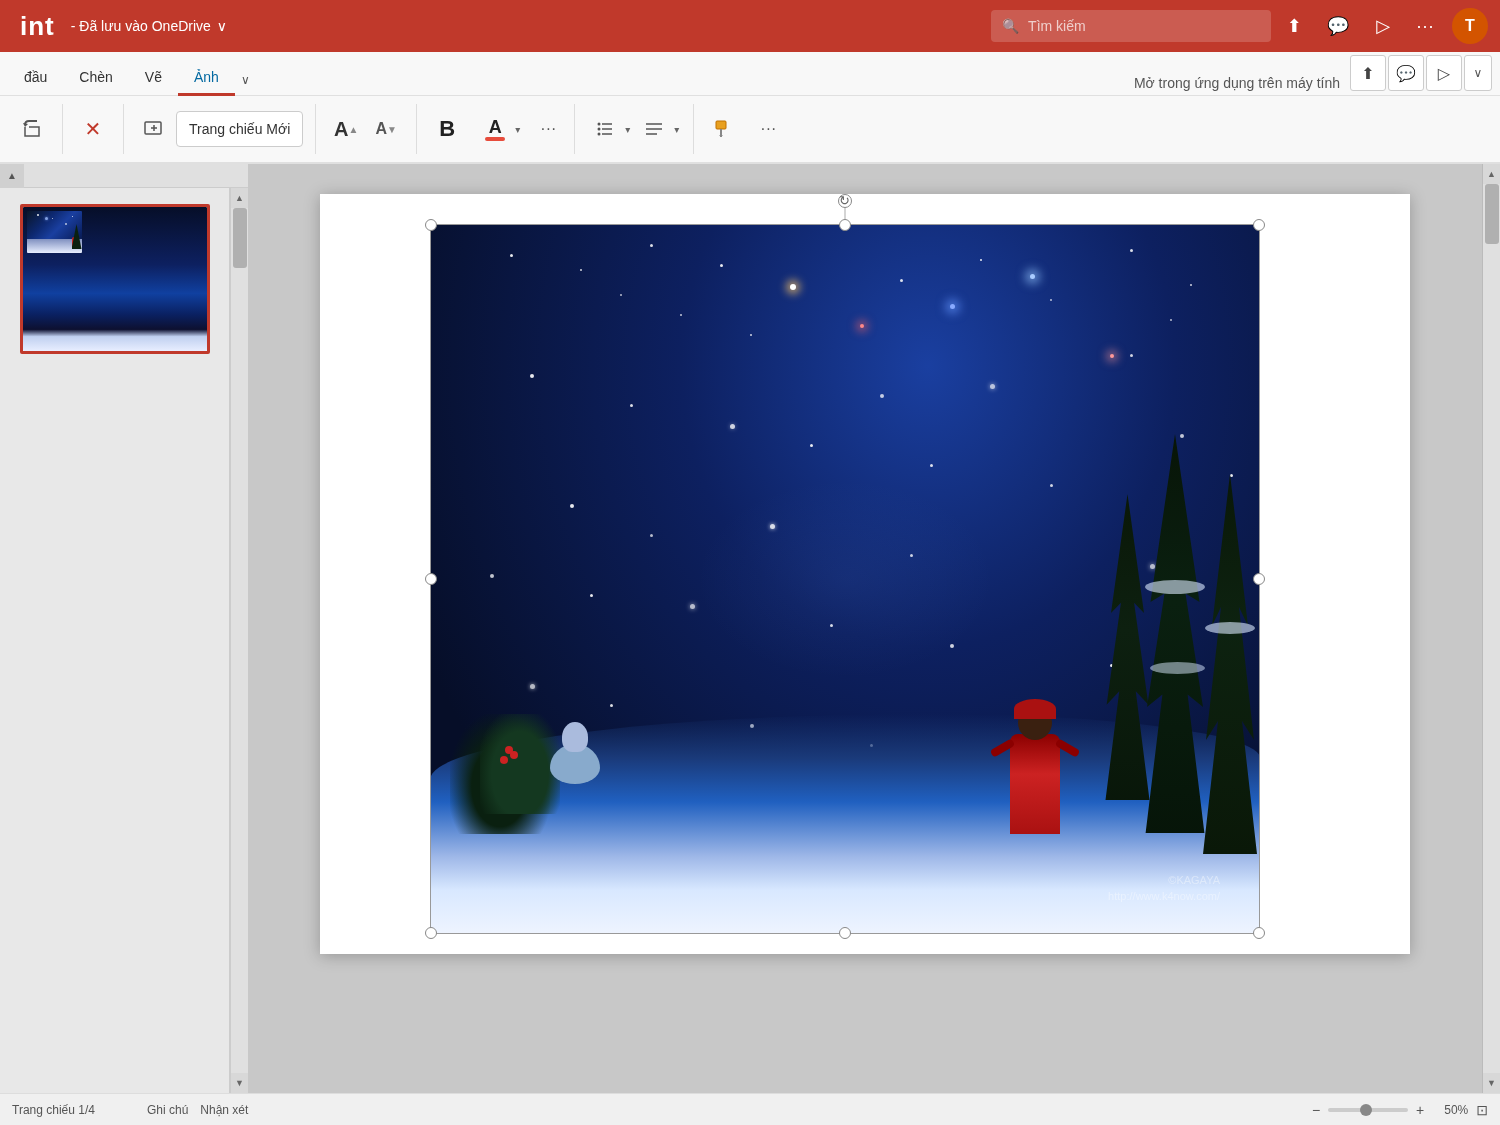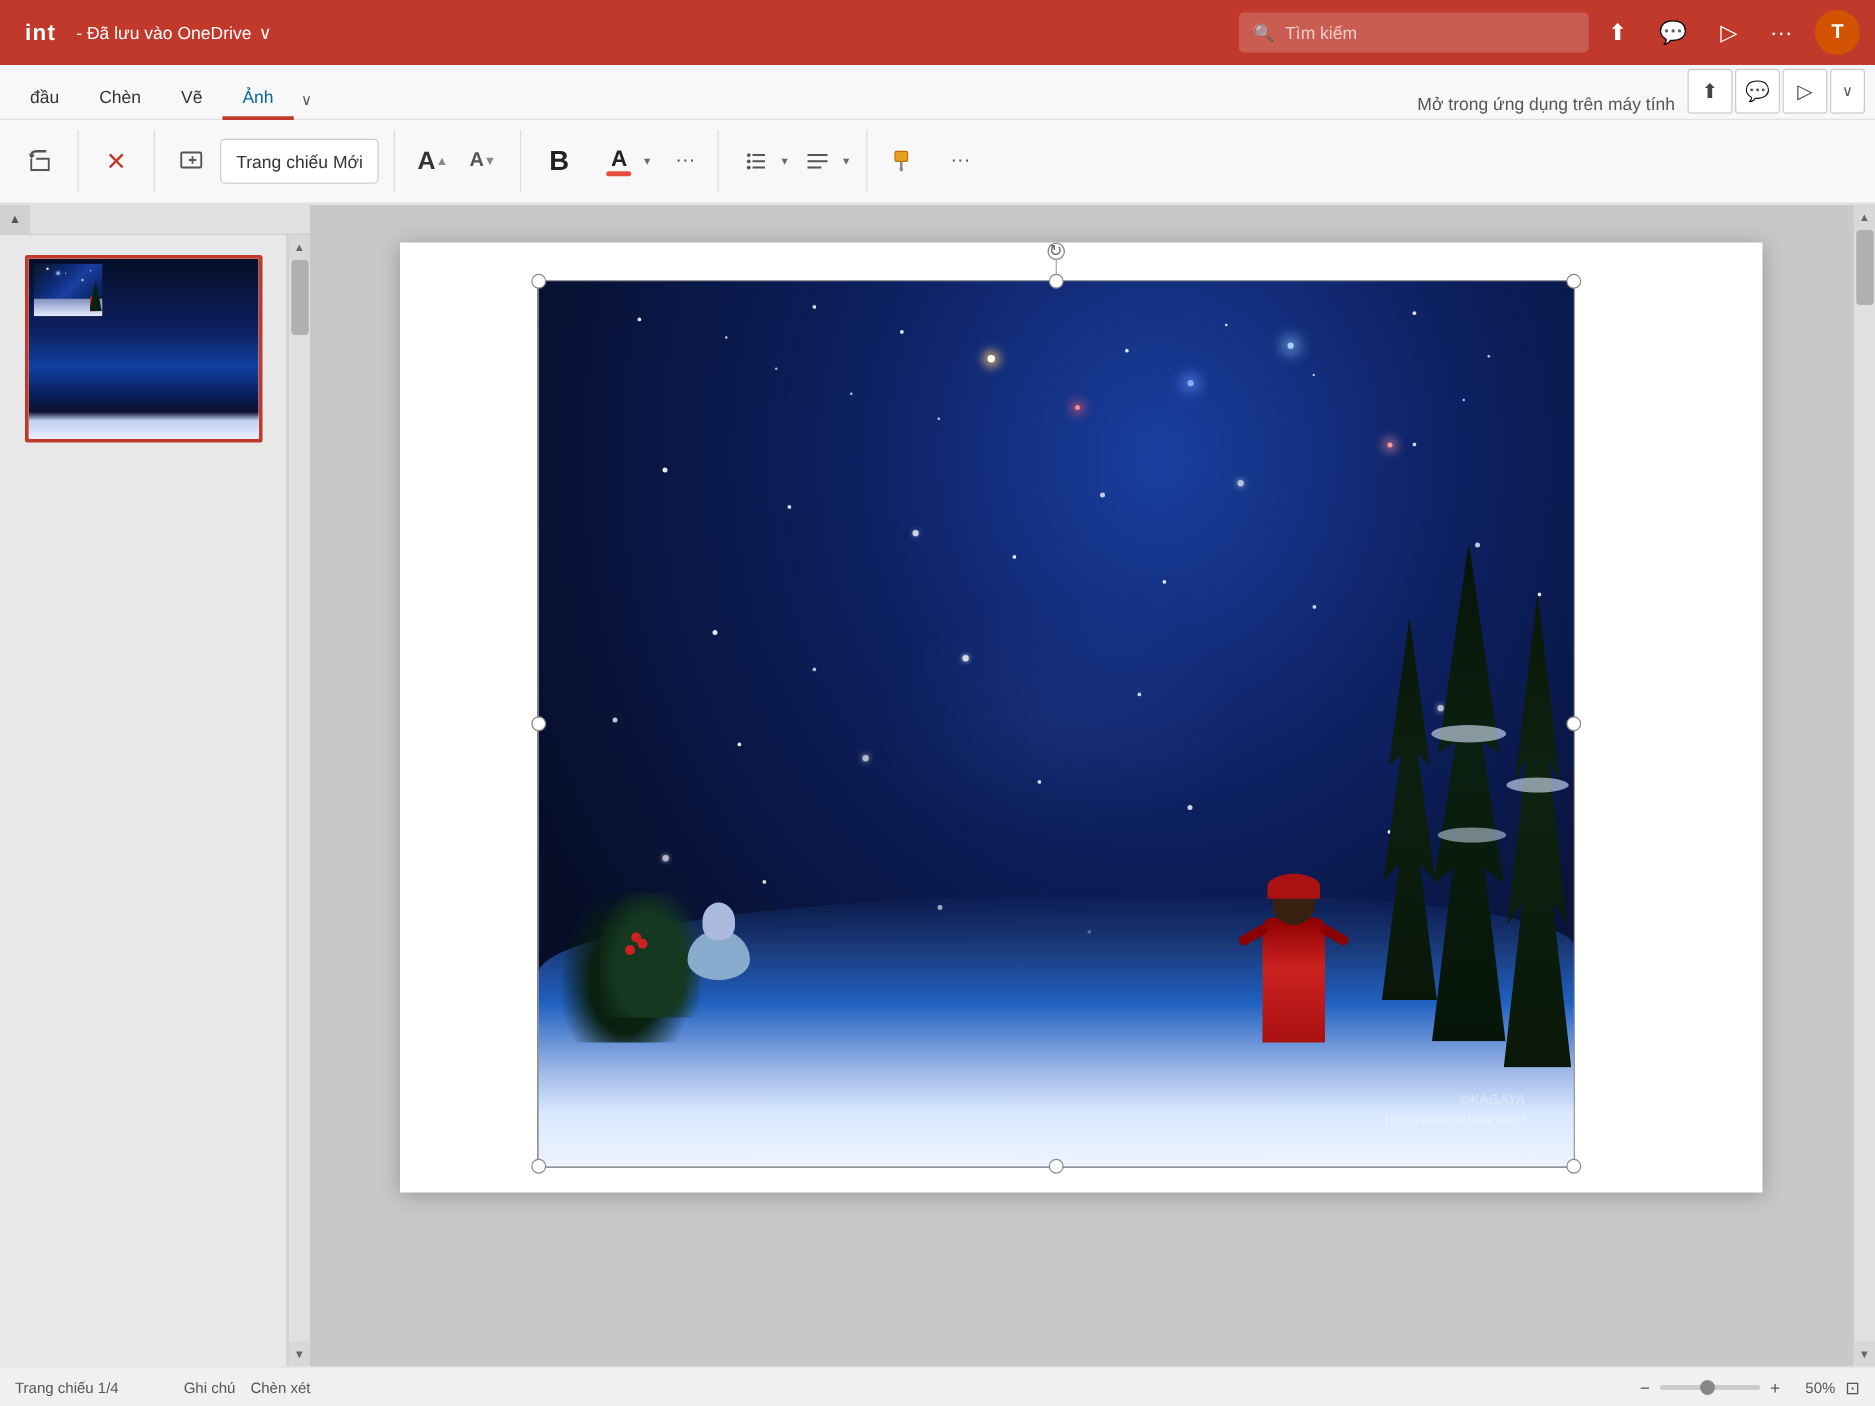--- a/index.html
+++ b/index.html
@@ -9,21 +9,21 @@
     .title-bar {
       background: #c0392b;
       height: 52px;
       display: flex;
       align-items: center;
       padding: 0 12px;
       gap: 8px;
     }
     .title-bar-app {
       color: white;
-      font-size: 18px;
+      font-size: 26px;
       font-weight: 600;
       letter-spacing: 1px;
       padding: 0 8px;
       text-align: center;
     }
     .title-bar-doc {
       color: white;
       font-size: 14px;
       display: flex;
       align-items: center;
@@ -705,21 +705,21 @@
     <div class="vert-scroll-track">
       <div class="vert-scroll-thumb"></div>
     </div>
     <div class="vert-scroll-arrow">▼</div>
   </div>
 </div>
 
 <div class="status-bar">
   <span>Trang chiếu 1/4</span>
   <span style="cursor:pointer;margin-left:40px;">Ghi chú</span>
-  <span style="cursor:pointer;">Chèn xét</span>
+  <span style="cursor:pointer;">Nhận xét</span>
   <div class="status-bar-right">
     <span style="cursor:pointer;font-size:14px;">−</span>
     <div class="zoom-bar">
       <div class="zoom-slider-track">
         <div class="zoom-slider-thumb"></div>
       </div>
     </div>
     <span style="cursor:pointer;font-size:14px;">+</span>
     <span style="min-width:36px;text-align:right;">50%</span>
     <button style="border:none;background:none;cursor:pointer;font-size:14px;color:#555;" title="Fit page">⊡</button>

